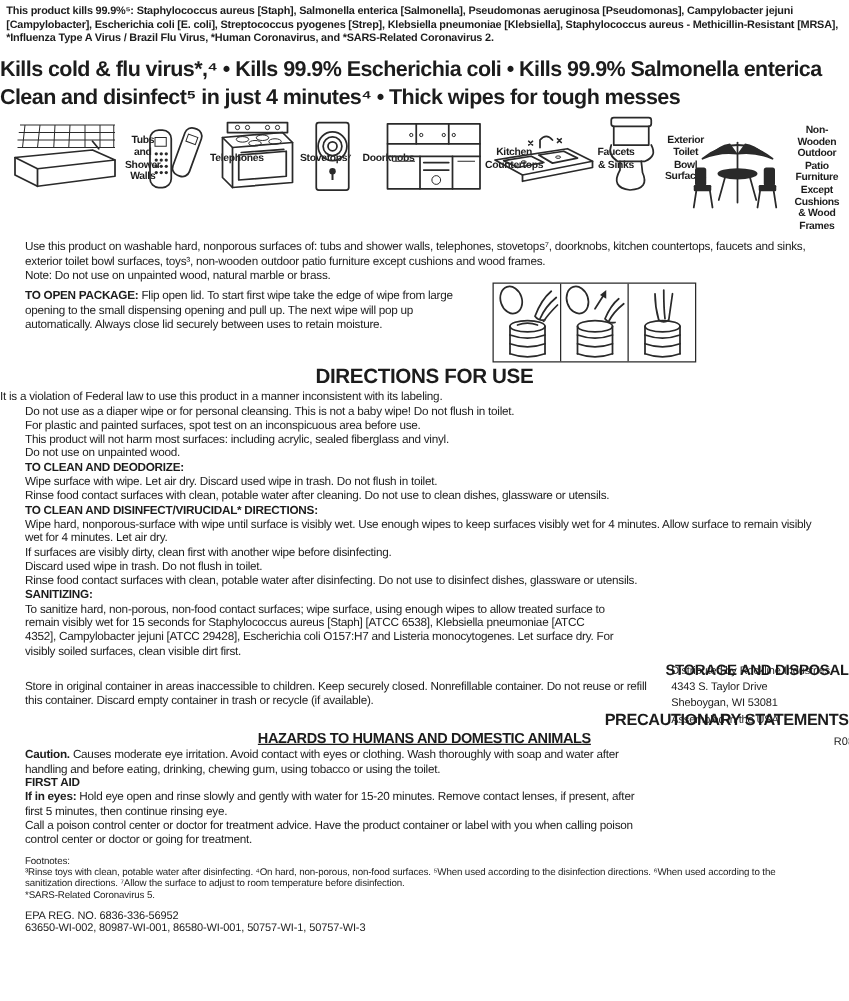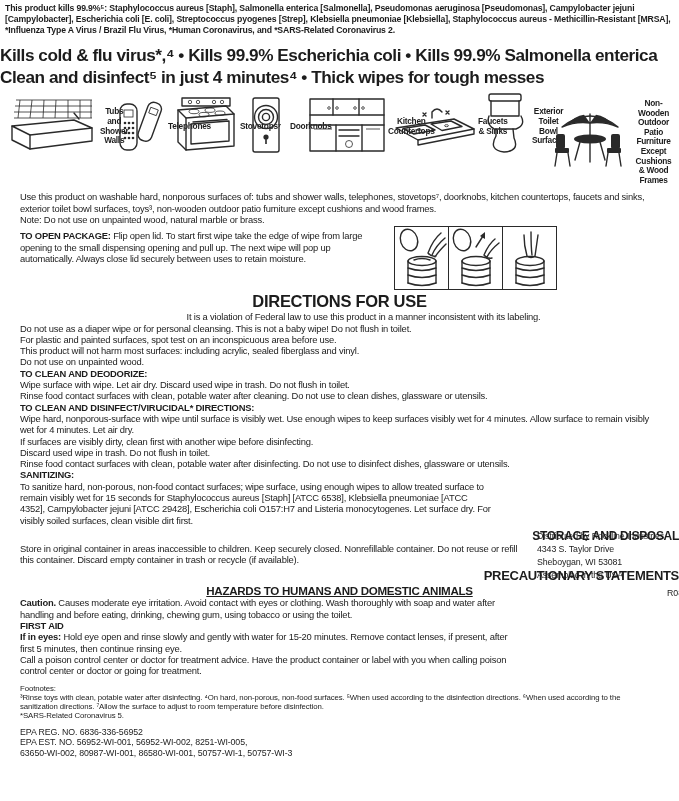--- a/index.html
+++ b/index.html
@@ -21,21 +21,21 @@
   .thin{stroke:#2a2a2a;stroke-width:0.8;fill:none;}
   .fill{fill:#2a2a2a;stroke:none;}
   .body-text{font-size:9.4px;line-height:11.3px;letter-spacing:-0.2px;}
   .usage{margin:6px 20px 0 20px;max-width:645px;}
   .open-row{display:flex;margin:5px 20px 0 20px;}
   .open-text{width:352px;}
   .open-fig{margin-left:22px;margin-top:-4px;}
   .bh{font-weight:bold;}
   .sec-heading{text-align:center;font-weight:bold;letter-spacing:-0.3px;}
   .h-directions{font-size:16.5px;margin-top:2px;}
-  .violation{text-align:center;padding-left:48px;}
+  .violation{}
   .dline{margin-left:20px;max-width:645px;}
   .sanitizing-text{max-width:472px;}
   .h-storage{font-size:12px;margin-top:3px;text-align:right;}
   .storage-text{max-width:505px;}
   .h-prec{font-size:13px;margin-top:3px;text-align:right;}
   .h-hazards{font-size:11.6px;margin-top:1px;text-decoration:underline;}
   .cautionp{max-width:495px;}
   .firstaidp{max-width:490px;}
   .distributor{position:absolute;left:537px;top:530px;font-size:8.8px;line-height:13px;letter-spacing:-0.1px;}
   .r08{position:absolute;left:667px;top:588px;font-size:8.8px;}
@@ -330,17 +330,16 @@
   <p class="body-text dline firstaidp">Call a poison control center or doctor for treatment advice. Have the product container or label with you when calling poison control center or doctor or going for treatment.</p>
 
   <div class="footnotes">
     <p>Footnotes:</p>
     <p>³Rinse toys with clean, potable water after disinfecting. ⁴On hard, non-porous, non-food surfaces. ⁵When used according to the disinfection directions. ⁶When used according to the sanitization directions. ⁷Allow the surface to adjust to room temperature before disinfection.</p>
     <p>*SARS-Related Coronavirus 5.</p>
   </div>
 
   <div class="epa">
     <p>EPA REG. NO. 6836-336-56952</p>
-    <p>EPA EST. NO. 56952-WI-001, 56952-WI-002, 8251-WI-005,</p>
     <p>63650-WI-002, 80987-WI-001, 86580-WI-001, 50757-WI-1, 50757-WI-3</p>
   </div>
 
 </div>
 
 </body></html>

